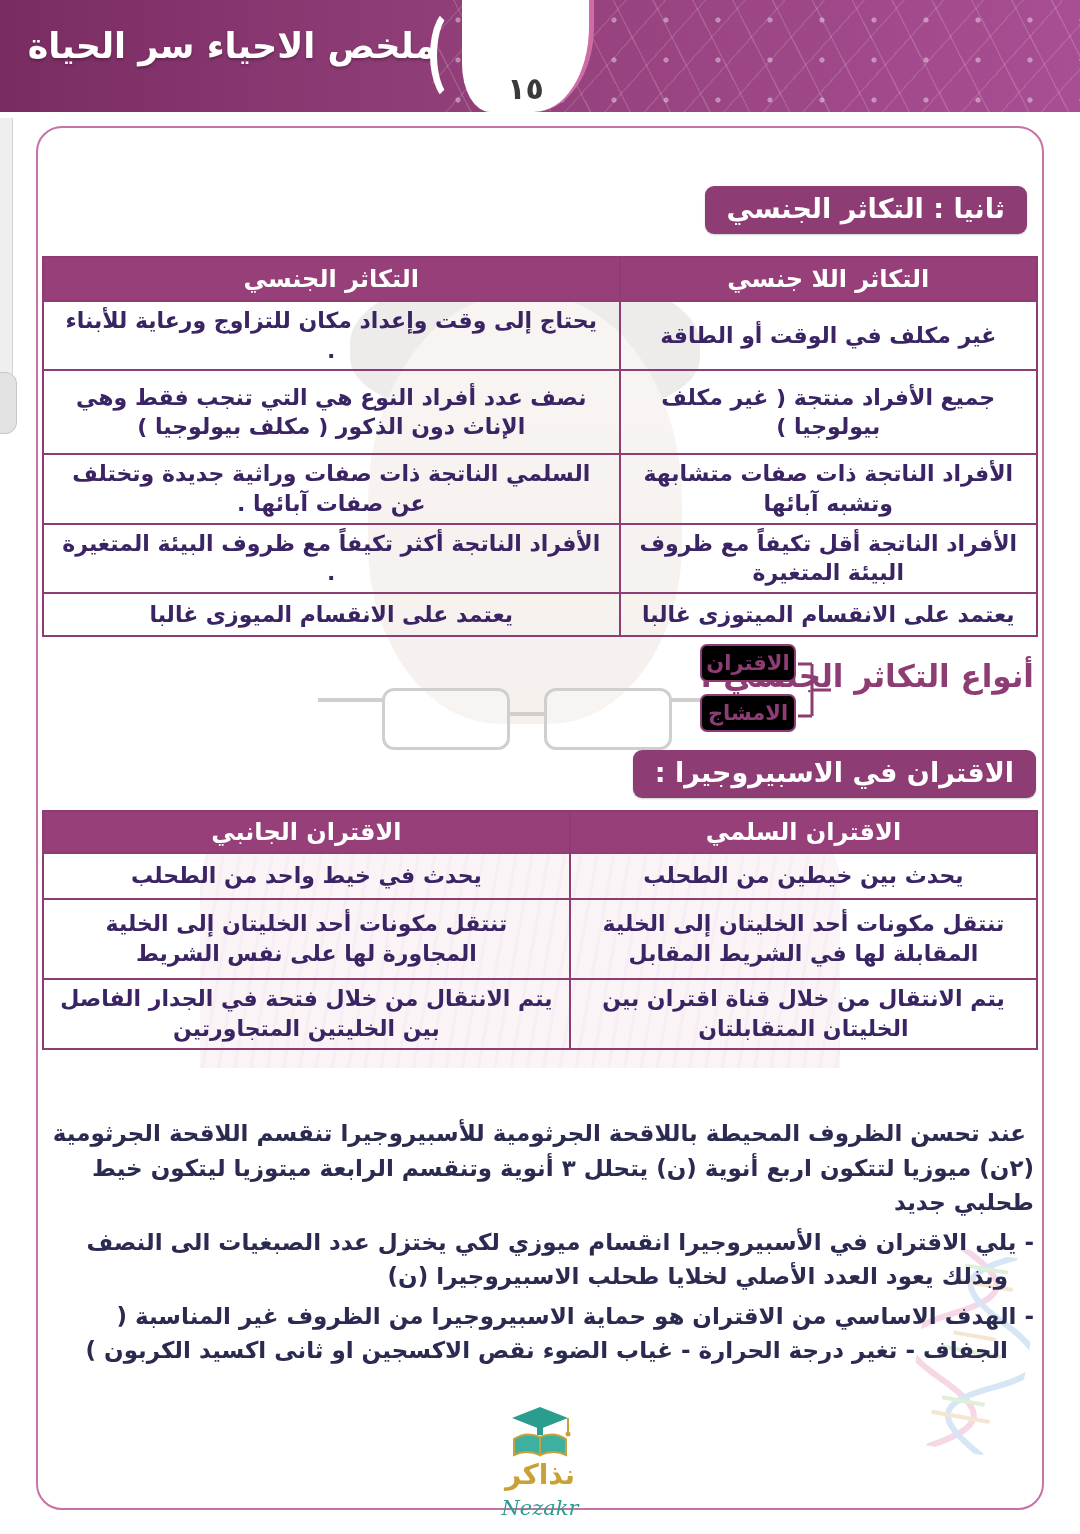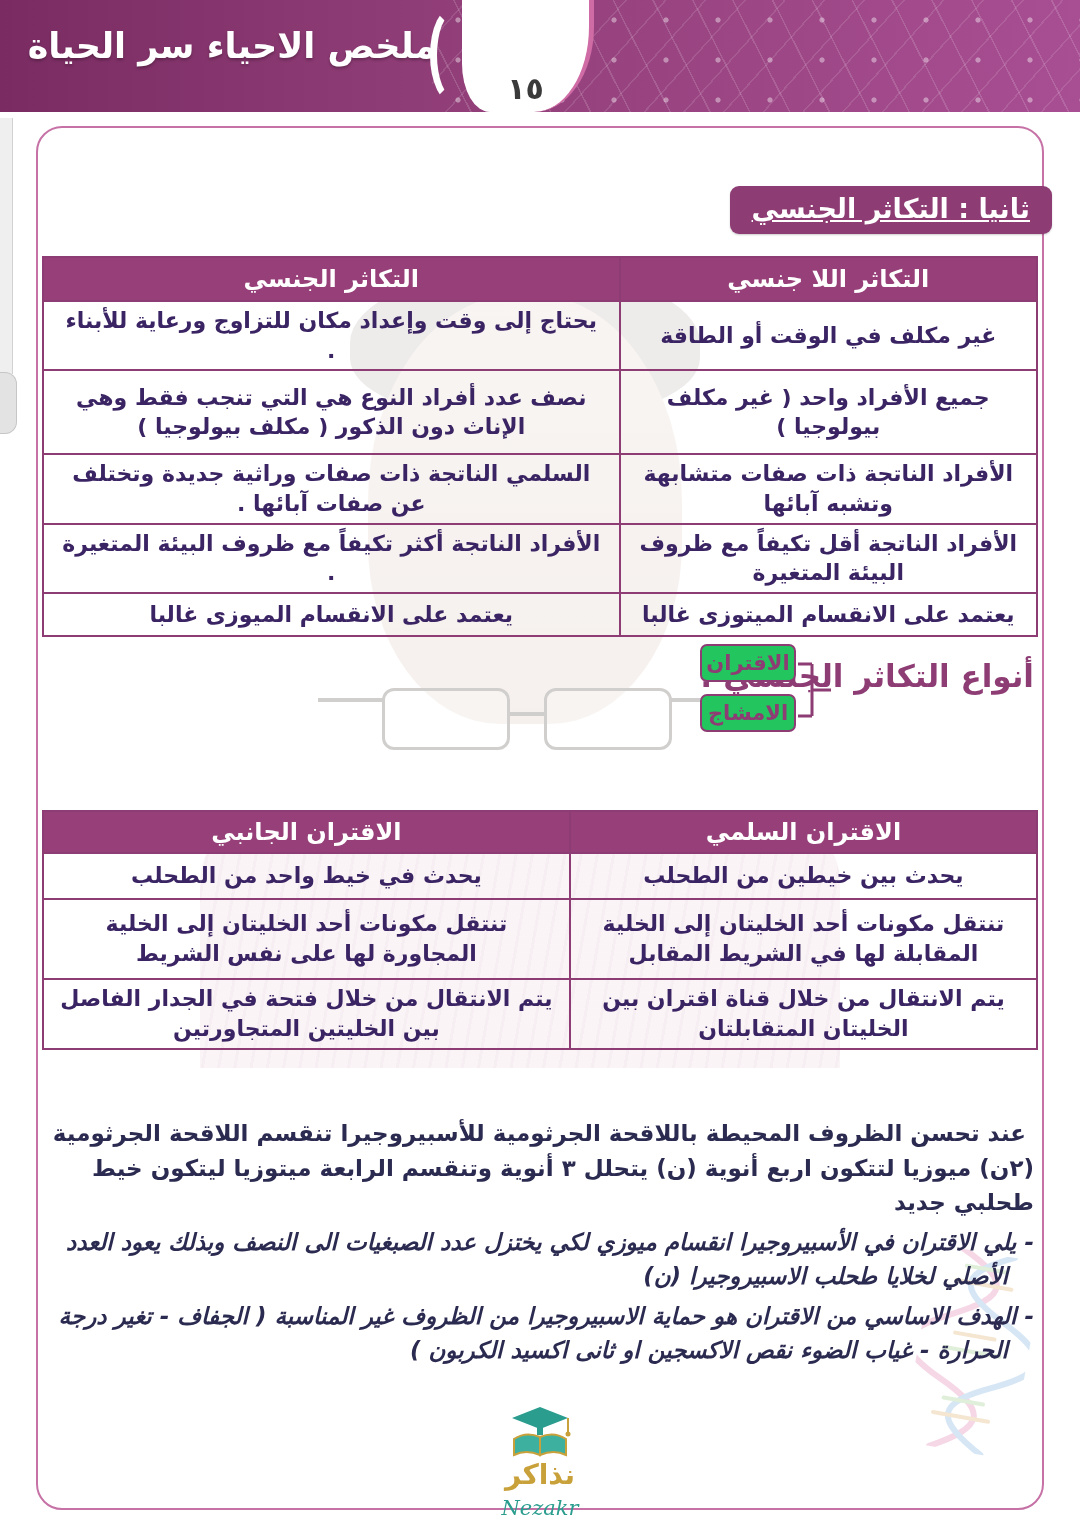--- a/index.html
+++ b/index.html
@@ -58,48 +58,48 @@
             border-radius:70px 70px 0 0;
             background:repeating-linear-gradient(100deg,#f3e4eb 0 13px,#e9d6df 13px 16px); }
 
   
   .dna { position:absolute; right:52px; top:1252px; opacity:.45; transform:rotate(10deg); }
 
   
   .badge { position:absolute; background:#8e3c74; color:#fff; font-weight:bold; font-size:27px;
             padding:7px 22px 10px; border-radius:9px; direction:rtl; text-align:center;
             box-shadow:0 1px 2px rgba(0,0,0,.2); }
-  .badge1 { top:186px; right:28px; min-width:275px;text-decoration:underline; }
+  .badge1 { top:186px; right:53px; min-width:275px; }
   .badge2 { top:750px; right:44px; min-width:285px; }
 
   
   table.cmp { position:absolute; border-collapse:collapse; direction:rtl; table-layout:fixed;
             background:transparent; }
   .t1 { left:42px; top:256px; width:996px; }
   .t2 { left:42px; top:810px; width:996px; }
   .cmp th, .cmp td { border:2px solid #8e3c74; text-align:center; vertical-align:middle;
             padding:4px 16px; }
   .cmp th { background:#963f78; color:#fff; font-size:24px; font-weight:bold;margin-left:8px; }
   .cmp td { color:#3a2463; font-size:22px; font-weight:bold; line-height:1.35; }
 
   
   .types-label { position:absolute; top:658px; right:46px; color:#8e3c74; font-size:31px;
             font-weight:bold; direction:rtl; white-space:nowrap; }
-  .type-box { position:absolute; left:700px; width:96px; height:38px; background:#22c55e;
+  .type-box { position:absolute; left:700px; width:96px; height:38px; background:#000000;
             border:2.5px solid #8e3c74; border-radius:7px; color:#8e3c74; font-size:21px;
             font-weight:bold; display:flex; align-items:center; justify-content:center;
             direction:rtl; }
   .type-box1 { top:644px; } .type-box2 { top:694px; }
   .bracket { position:absolute; left:796px; top:646px; }
 
   
   .notes { position:absolute; left:52px; top:1116px; width:982px; direction:rtl;
             color:#2b2a50; font-size:23px; font-weight:bold; line-height:1.5; text-align:right; }
   .note { margin-bottom:5px; }
-  .note.indent { padding-right:26px; text-indent:-26px;font-style:italic; }
+  .note.indent { padding-right:26px; text-indent:-26px; }
   .note .bullet { margin-left:8px; }
 
   
   .logo { position:absolute; left:0; right:0; bottom:14px; display:flex;
             flex-direction:column; align-items:center;gap:7px; }
   .logo-ar { color:#c9a13b; font-size:28px; font-weight:bold; margin-top:-10px; direction:rtl; }
   .logo-en { color:#2a9d8f; font-size:21px; font-style:italic;
             font-family:"DejaVu Serif", serif; margin-top:-2px; }
 </style>
 </head>
@@ -157,21 +157,21 @@
         <th>التكاثر اللا جنسي</th>
         <th>التكاثر الجنسي</th>
       </tr>
     </thead>
     <tbody>
       <tr style="height:48px">
         <td>غير مكلف في الوقت أو الطاقة</td>
         <td>يحتاج إلى وقت وإعداد مكان للتزاوج ورعاية للأبناء .</td>
       </tr>
       <tr style="height:84px">
-        <td>جميع الأفراد واحد ( غير مكلف بيولوجيا )</td>
+        <td>جميع الأفراد منتجة ( غير مكلف بيولوجيا )</td>
         <td>نصف عدد أفراد النوع هي التي تنجب فقط وهي الإناث دون الذكور ( مكلف بيولوجيا )</td>
       </tr>
       <tr style="height:50px">
         <td>الأفراد الناتجة ذات صفات متشابهة وتشبه آبائها</td>
         <td>السلمي الناتجة ذات صفات وراثية جديدة وتختلف عن صفات آبائها .</td>
       </tr>
       <tr style="height:50px">
         <td>الأفراد الناتجة أقل تكيفاً مع ظروف البيئة المتغيرة</td>
         <td>الأفراد الناتجة أكثر تكيفاً مع ظروف البيئة المتغيرة .</td>
       </tr>
@@ -182,20 +182,21 @@
     </tbody>
   </table>
 
   <div class="types-label">أنواع التكاثر الجنسي :</div>
   <div class="type-box type-box1">الاقتران</div>
   <div class="type-box type-box2">الامشاج</div>
   <svg class="bracket" width="36" height="96" viewBox="0 0 36 96">
     <path d="M2,18 H16 M2,70 H16 M16,18 V70 M16,44 H35" stroke="#8e3c74" stroke-width="3" fill="none"></path>
   </svg>
 
+  <div class="badge badge2">الاقتران في الاسبيروجيرا :</div>
 
   <table class="cmp t2" dir="rtl">
     <colgroup>
         <col style="width:47%">
         <col style="width:53%">
       </colgroup>
     <thead>
       <tr style="height:42px">
         <th>الاقتران السلمي</th>
         <th>الاقتران الجانبي</th>

